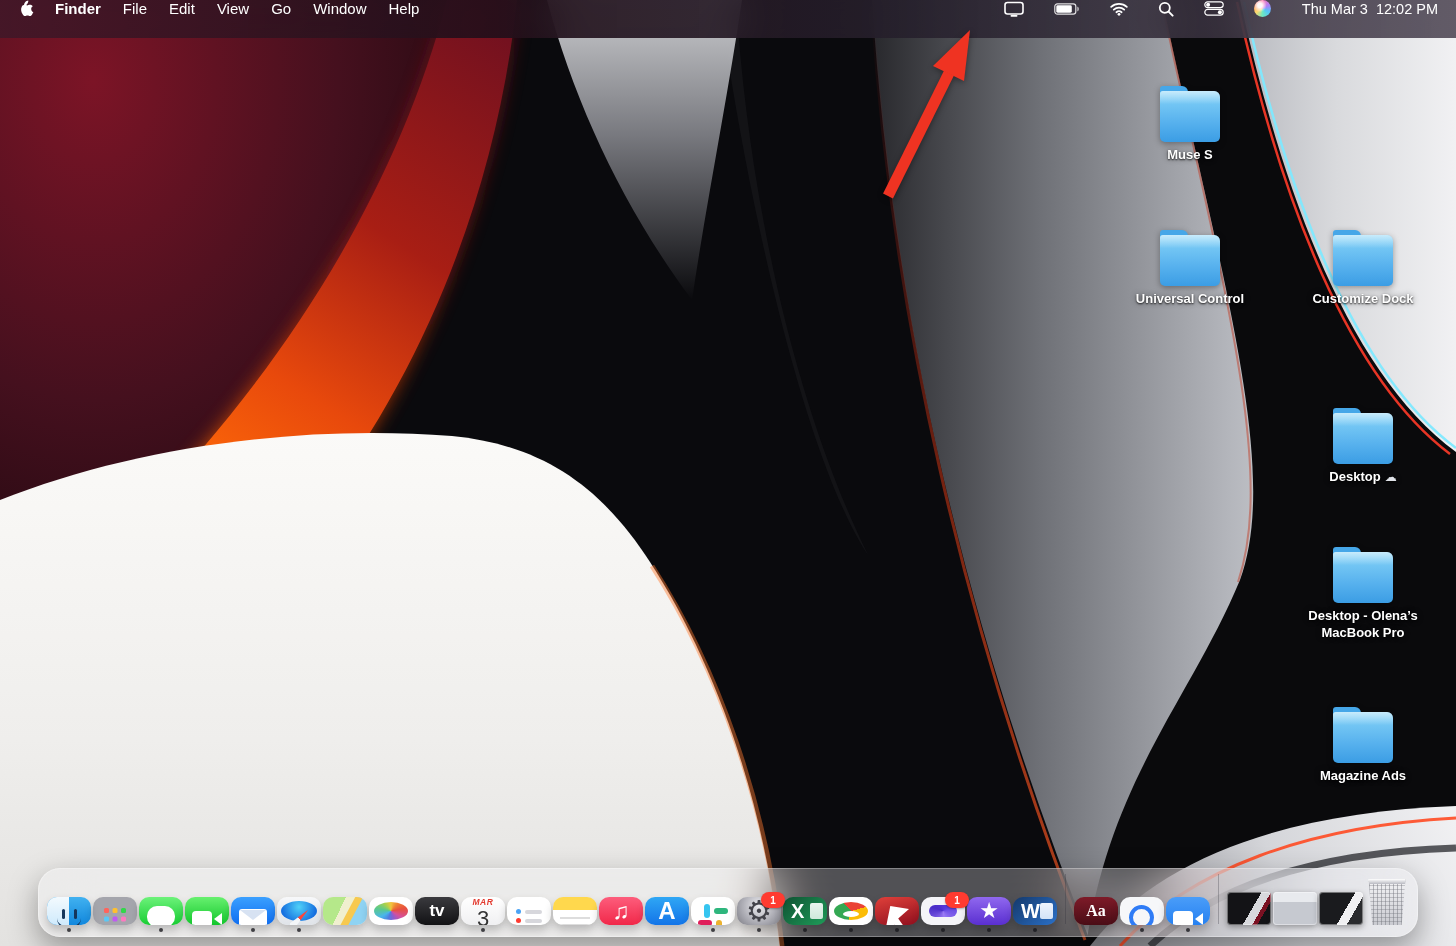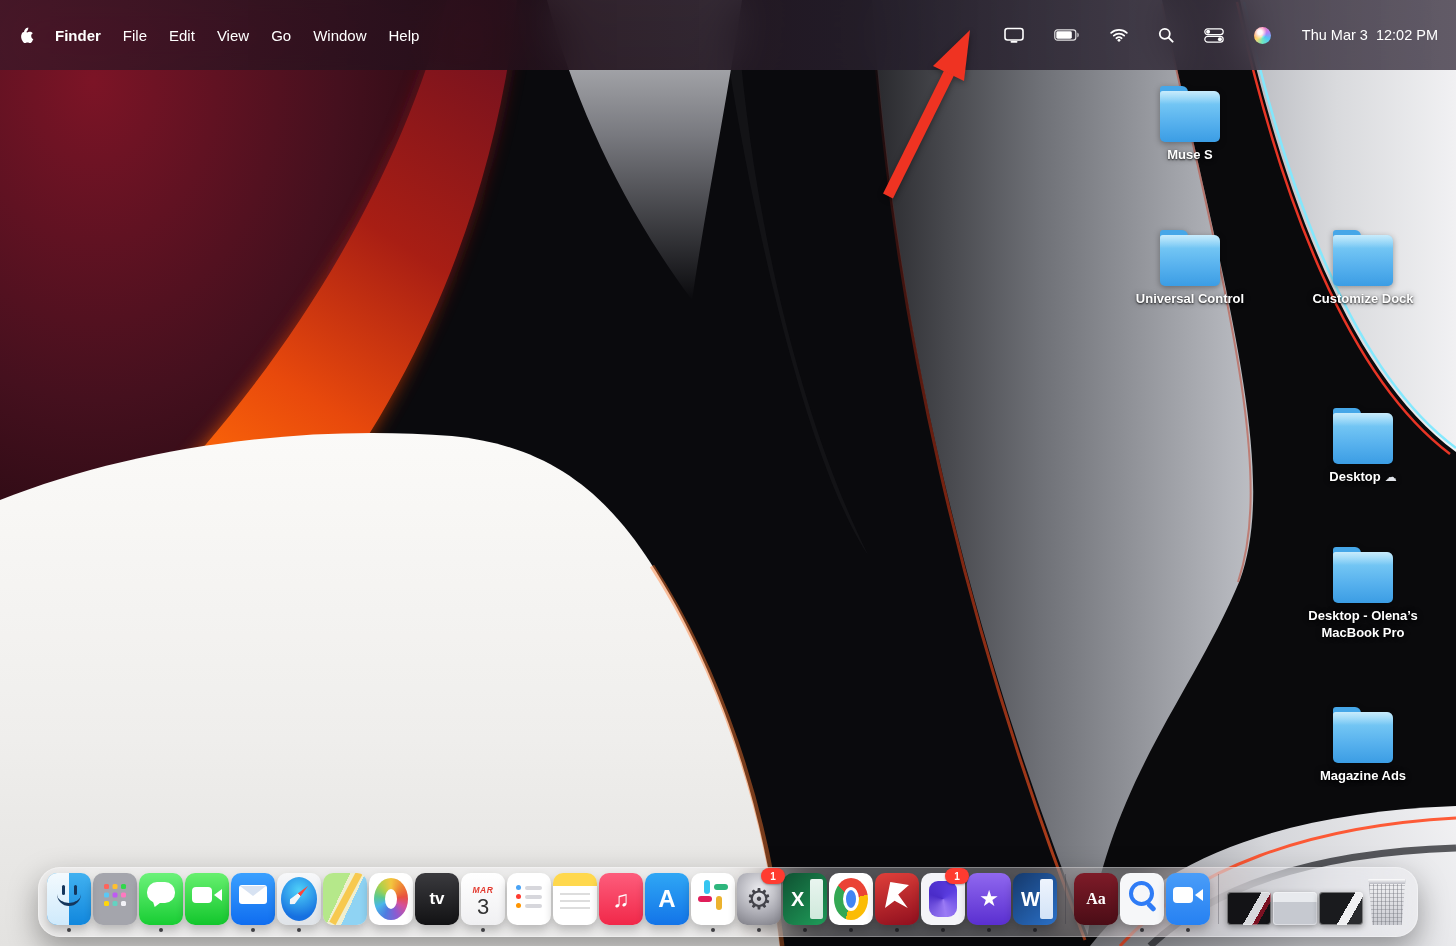--- a/index.html
+++ b/index.html
@@ -11,21 +11,21 @@
   :root{
     --folder-blue:#58b2ee;
     --badge-red:#ff3b30;
     --arrow-red:#ef3322;
   }
   
   .wallpaper{position:absolute;inset:0;z-index:0;}
   
   .menubar{
     position:absolute;top:0;left:0;right:0;height:38px;z-index:30;
-    display:flex;align-items:center;padding:16px 14px;color:#fff;font-size:15px;
+    display:flex;align-items:flex-start;padding:0 14px;color:#fff;font-size:15px;
     background:linear-gradient(90deg,rgba(64,24,40,.90) 0%,rgba(34,16,26,.92) 34%,rgba(38,32,44,.90) 62%,rgba(74,66,80,.86) 100%);
     backdrop-filter:blur(20px) saturate(1.5);
   }
   .mb-left{display:flex;align-items:center;}
   .mb-item{padding:0 11px;white-space:nowrap;cursor:default;}
   .mb-app{font-weight:700;}
   .apple-menu{padding:0 10px 0 6px;display:flex;align-items:center;}
   .mb-right{margin-left:auto;display:flex;align-items:center;gap:12px;}
   .status-icon{padding:0 9px;display:flex;align-items:center;cursor:default;}
   .siri-orb{width:17px;height:17px;border-radius:50%;
@@ -51,21 +51,21 @@
   .arrow-head{fill:var(--arrow-red);}
   
   .dock{
     position:absolute;bottom:9px;left:50%;transform:translateX(-50%);z-index:40;
     display:flex;align-items:flex-end;gap:2px;padding:6px 9px 5px;
     background:rgba(250,250,252,.30);border-radius:22px;
     box-shadow:inset 0 0 0 1px rgba(255,255,255,.30),0 12px 30px rgba(0,0,0,.35);
     backdrop-filter:blur(26px) saturate(1.4);
   }
   .dock-item{position:relative;display:flex;flex-direction:column;align-items:center;width:44px;}
-  .dk{width:44px;height:52px;border-radius:10px;position:relative;overflow:hidden;
+  .dk{width:44px;height:28px;border-radius:10px;position:relative;overflow:hidden;
     box-shadow:0 5px 10px rgba(0,0,0,.22);flex:none;}
   .glyph{position:absolute;inset:0;display:flex;align-items:center;justify-content:center;
     color:#fff;font-weight:700;font-size:21px;}
   .dot{width:4px;height:4px;border-radius:50%;margin-top:3px;background:transparent;flex:none;}
   .dot.on{background:rgba(28,28,34,.8);}
   .badge{position:absolute;top:-5px;right:-4px;min-width:16px;height:16px;border-radius:8px;
     background:var(--badge-red);color:#fff;font-size:10px;font-weight:700;
     display:flex;align-items:center;justify-content:center;padding:0 4px;z-index:2;
     box-shadow:0 1px 2px rgba(0,0,0,.3);}
   .dock-divider{width:1px;height:50px;background:rgba(50,50,60,.30);margin:0 6px 8px;align-self:flex-end;}

